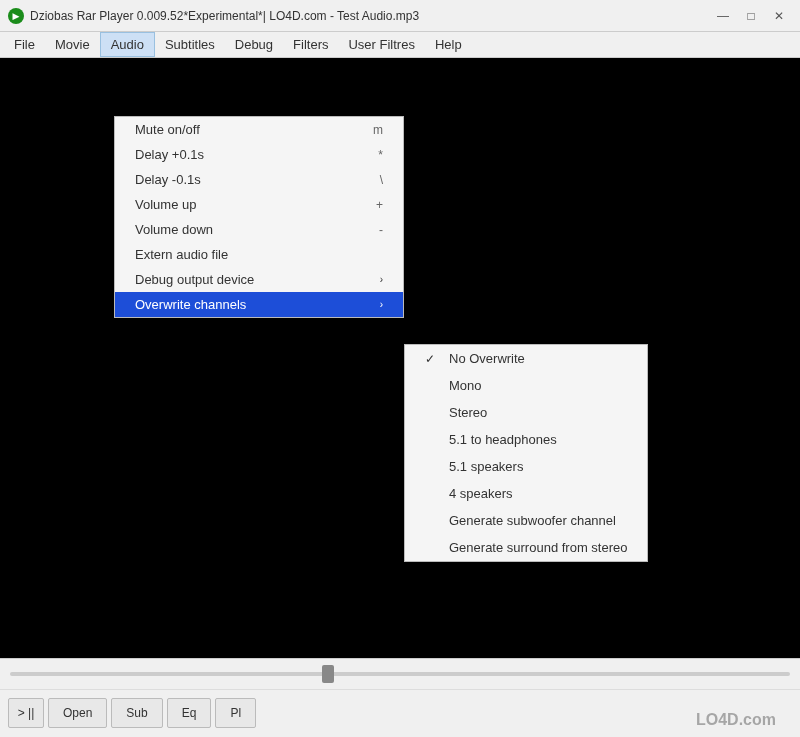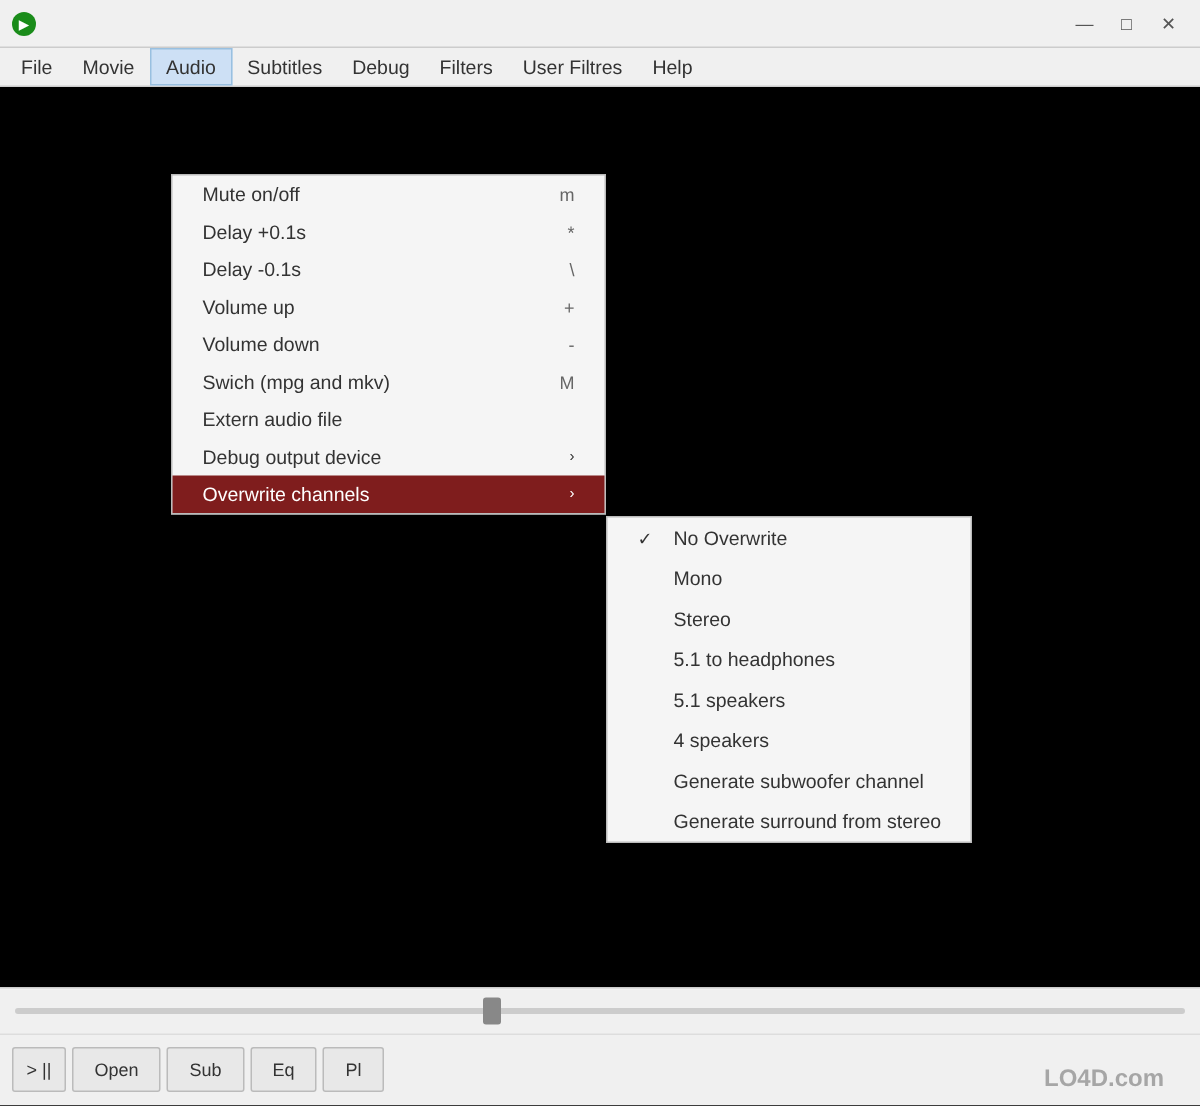--- a/index.html
+++ b/index.html
@@ -171,21 +171,21 @@
       padding: 5px 20px;
       cursor: pointer;
       display: flex;
       justify-content: space-between;
       align-items: center;
       color: #333;
       font-size: 13px;
       white-space: nowrap;
     }
     .dropdown-item.active-submenu {
-      background: #7f1d1d;
+      background: #1d4ed8;
       color: white;
     }
     .dropdown-item .shortcut {
       color: #666;
       font-size: 12px;
       margin-left: 30px;
     }
     .dropdown-item .arrow {
       font-size: 10px;
       margin-left: 10px;
@@ -216,20 +216,21 @@
       color: #333;
       font-size: 12px;
     }
   </style>
 </head>
 <body>
 
 <div class="title-bar">
   <div class="title-bar-left">
     <div class="title-icon">▶</div>
+    <span class="title-text">Dziobas Rar Player 0.009.52*Experimental*| LO4D.com - Test Audio.mp3</span>
   </div>
   <div class="title-bar-controls">
     <button class="title-btn">—</button>
     <button class="title-btn">□</button>
     <button class="title-btn close">✕</button>
   </div>
 </div>
 
 <div class="menu-bar">
   <div class="menu-item">File</div>
@@ -259,24 +260,20 @@
     </div>
     <div class="dropdown-item">
       <span>Volume up</span>
       <span class="shortcut">+</span>
     </div>
     <div class="dropdown-item">
       <span>Volume down</span>
       <span class="shortcut">-</span>
     </div>
     <div class="dropdown-item">
-      <span>Swich (mpg and mkv)</span>
-      <span class="shortcut">M</span>
-    </div>
-    <div class="dropdown-item">
       <span>Extern audio file</span>
     </div>
     <div class="dropdown-item">
       <span>Debug output device</span>
       <span class="arrow">›</span>
     </div>
     <div class="dropdown-item active-submenu">
       <span>Overwrite channels</span>
       <span class="arrow">›</span>
     </div>

